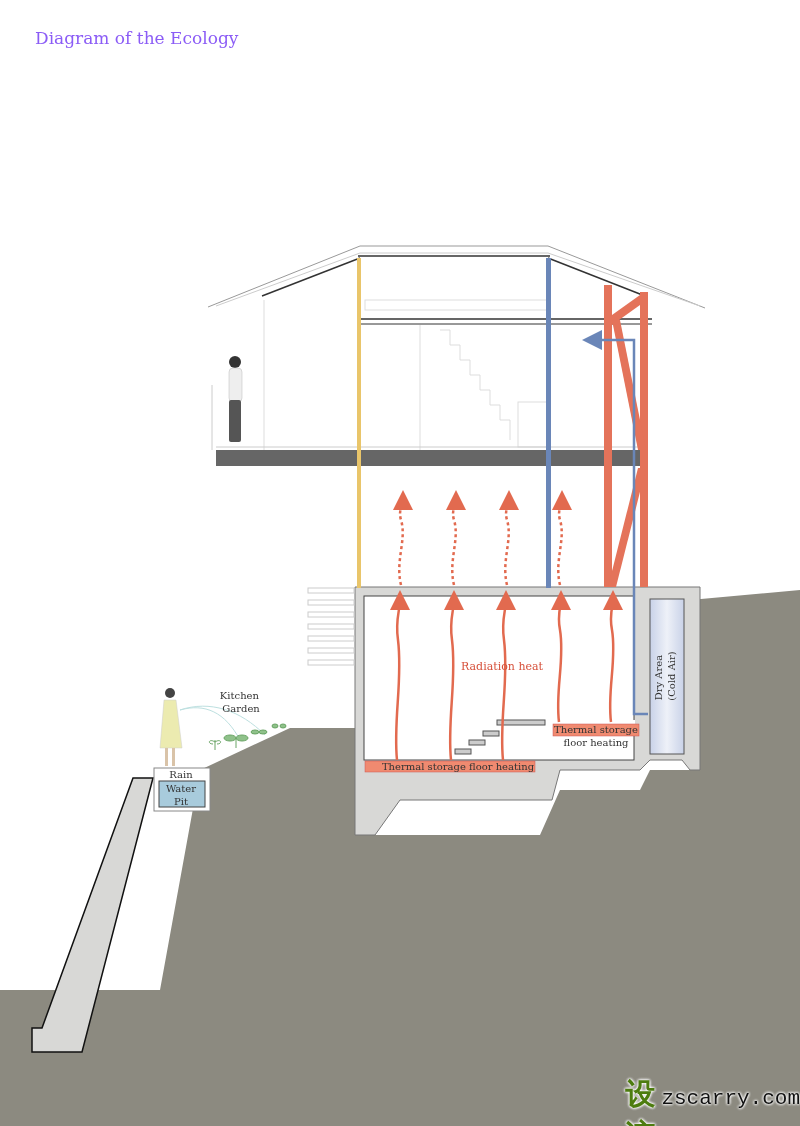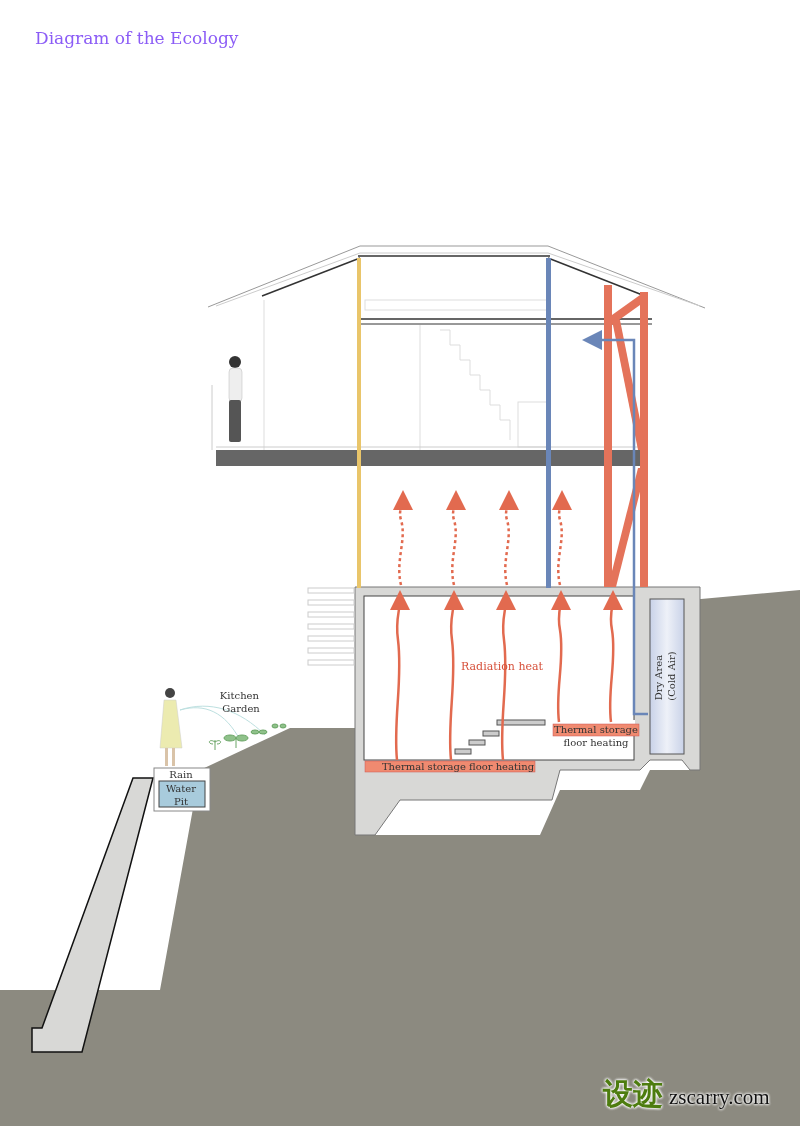--- a/index.html
+++ b/index.html
@@ -2,21 +2,21 @@
 <html><head>
 <meta charset="utf-8">
 <style>
   html, body { margin: 0; padding: 0; background: #ffffff; }
   body { width: 800px; height: 1126px; position: relative; overflow: hidden; font-family: "DejaVu Serif", serif; }
   .title { position: absolute; left: 35px; top: 28px; font-size: 17px; color: #8b5cf6; font-family: "DejaVu Serif", serif; }
   svg.main { position: absolute; left: 0; top: 0; }
   .lbl { font-family: "DejaVu Serif", serif; }
   .wm { position: absolute; left: 603px; top: 1074px; display: flex; align-items: baseline; gap: 6px; }
   .wm-cn { font-family: "DejaVu Serif", serif; font-size: 30px; font-weight: bold; color: #4d7c0f; text-shadow: 0 0 3px #fff, 0 0 3px #fff, 0 0 3px #fff; text-align: right; }
-  .wm-en { font-family: Liberation Serif, serif; font-size: 21px; color: #111; text-shadow: 0 0 3px #fff, 0 0 3px #fff, 0 0 3px #fff; }
+  .wm-en { font-family: Liberation Mono, monospace; font-size: 21px; color: #111; text-shadow: 0 0 3px #fff, 0 0 3px #fff, 0 0 3px #fff; }
 </style>
 </head>
 <body>
 
 <div class="title">Diagram of the Ecology</div>
 
 <svg class="main" width="800" height="1126" viewBox="0 0 800 1126">
   <defs>
     <linearGradient id="dryGrad" x1="0" y1="0" x2="1" y2="0">
       <stop offset="0" stop-color="#c9d2e8"></stop>

